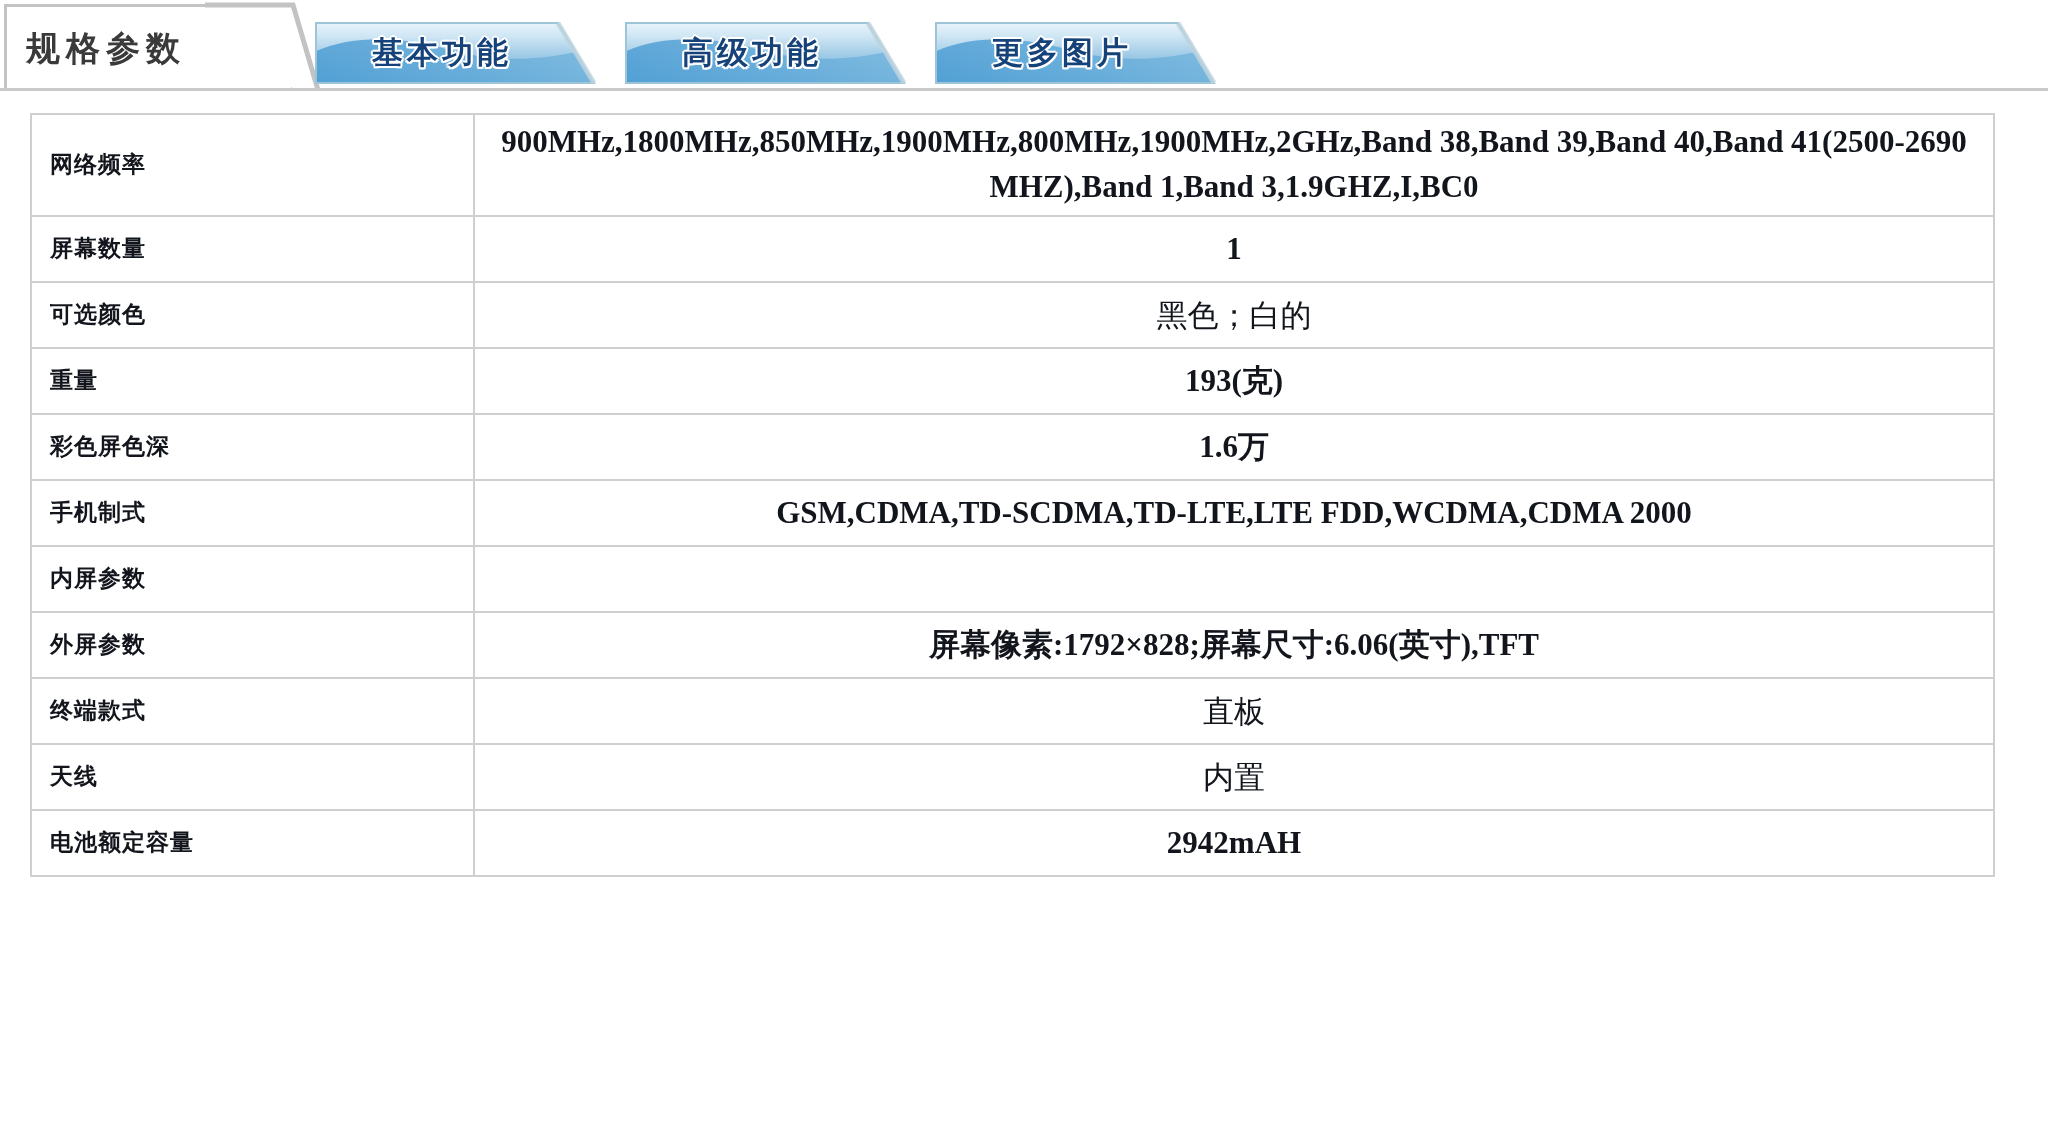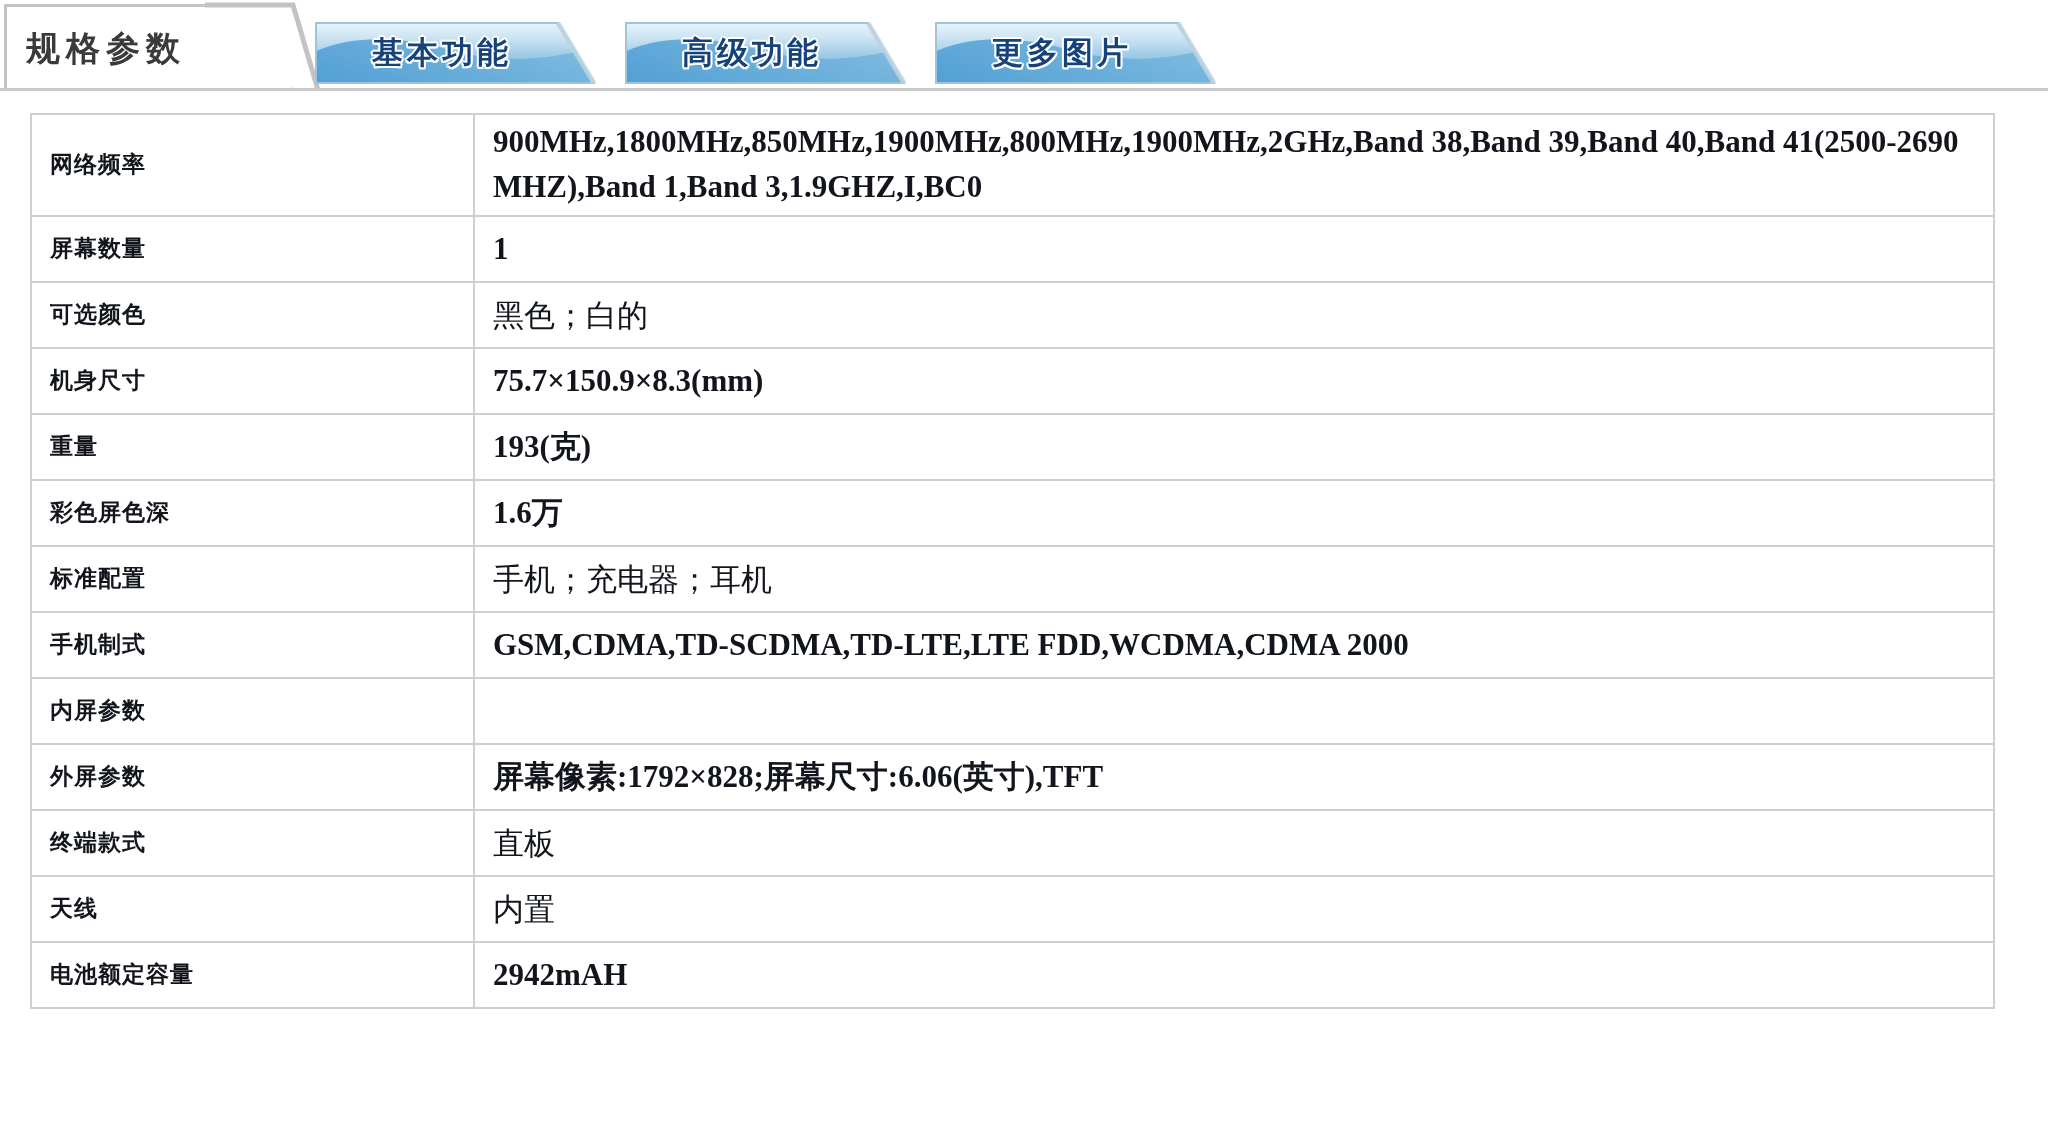--- a/index.html
+++ b/index.html
@@ -146,20 +146,21 @@
     font-family: "DejaVu Sans", "Liberation Sans", sans-serif;
     font-weight: 700;
     font-size: 23px;
     letter-spacing: 1px;
   }
   table.spec td.v {
     font-family: "Liberation Serif", "DejaVu Serif", serif;
     font-weight: 700;
     letter-spacing: 0px;
     word-break: break-word;
+    text-align: center;
   }
   table.spec tr.tall td { height: 100px; }
   table.spec tr.norm td { height: 64px; border-radius: 12px; }
   table.spec tr td.v.cjk {
     font-family: "DejaVu Sans", "Liberation Sans", sans-serif;
     font-weight: 400;
   }
 </style>
 </head>
 <body>
@@ -270,34 +271,26 @@
           </tr>
           <tr class="norm">
             <td class="k">屏幕数量</td>
             <td class="v">1</td>
           </tr>
           <tr class="norm">
             <td class="k">可选颜色</td>
             <td class="v cjk">黑色；白的</td>
           </tr>
           <tr class="norm">
-            <td class="k">机身尺寸</td>
-            <td class="v">75.7×150.9×8.3(mm)</td>
-          </tr>
-          <tr class="norm">
             <td class="k">重量</td>
             <td class="v">193(克)</td>
           </tr>
           <tr class="norm">
             <td class="k">彩色屏色深</td>
             <td class="v">1.6万</td>
-          </tr>
-          <tr class="norm">
-            <td class="k">标准配置</td>
-            <td class="v cjk">手机；充电器；耳机</td>
           </tr>
           <tr class="norm">
             <td class="k">手机制式</td>
             <td class="v">GSM,CDMA,TD-SCDMA,TD-LTE,LTE FDD,WCDMA,CDMA 2000</td>
           </tr>
           <tr class="norm">
             <td class="k">内屏参数</td>
             <td class="v"></td>
           </tr>
           <tr class="norm">

